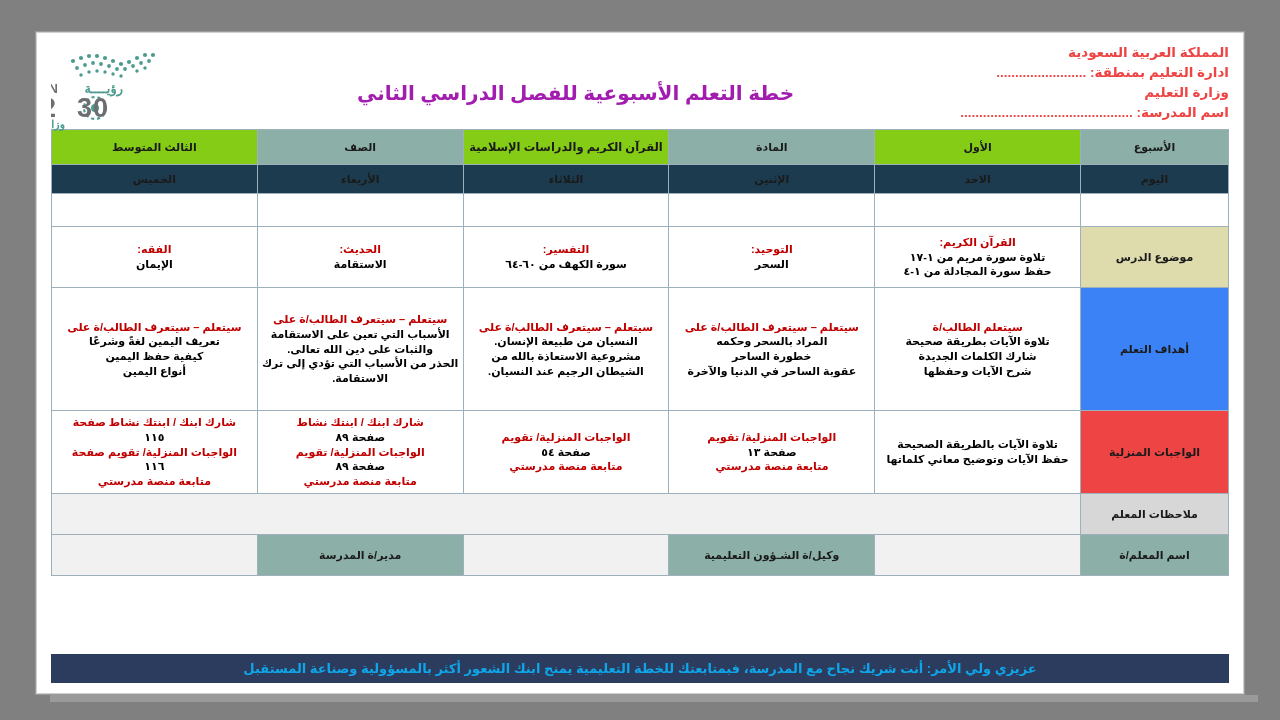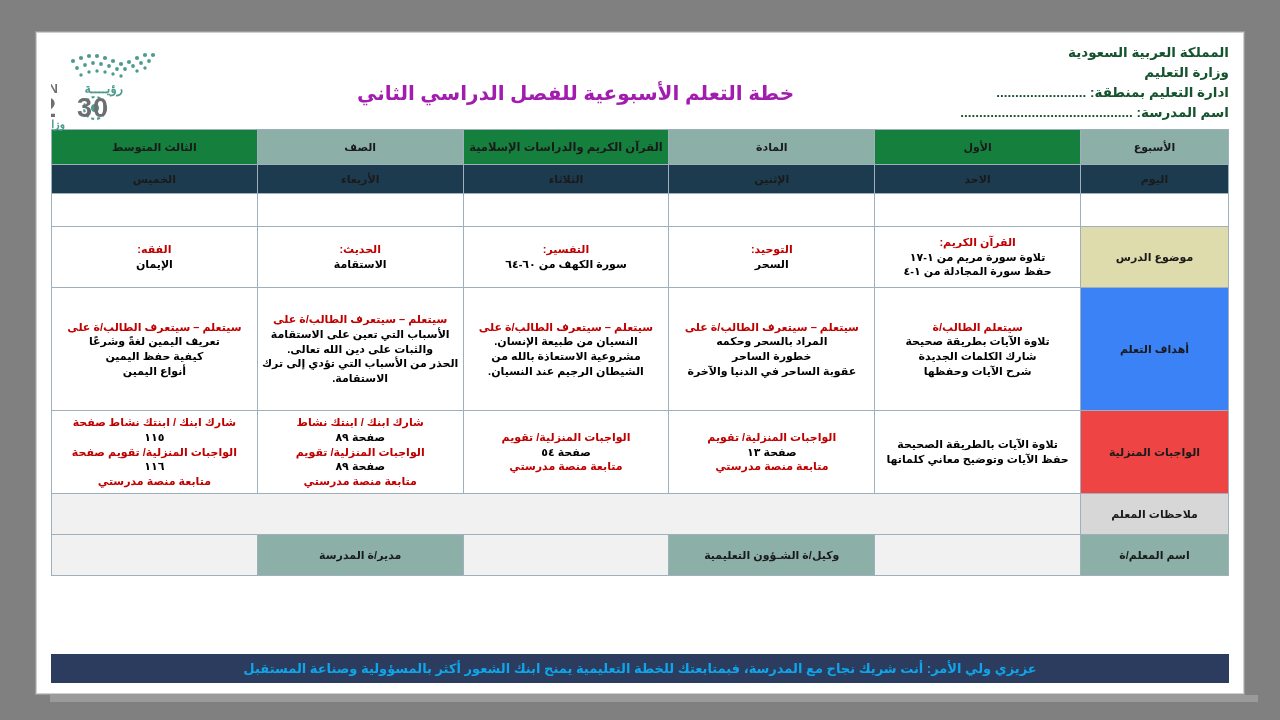--- a/index.html
+++ b/index.html
@@ -22,21 +22,21 @@
     box-sizing:border-box;
     display:flex;flex-direction:column;
   }
   
   .doc-header{
     display:flex;align-items:flex-start;justify-content:space-between;
     padding:10px 14px 4px 14px;height:96px;box-sizing:border-box;
   }
   .ministry-block{
     text-align:right;direction:rtl;
-    color:#14532d;font-weight:bold;font-size:13.5px;line-height:1.48;
+    color:#ef4444;font-weight:bold;font-size:13.5px;line-height:1.48;
     white-space:nowrap;
   }
   .ministry-block div{letter-spacing:0px;}
   .doc-title{
     flex:0 0 auto;
     color:#a21caf;font-weight:bold;font-size:20px;
     margin-top:38px;margin-right:10px;white-space:nowrap;
   }
   
   .vision-logo{
@@ -53,21 +53,21 @@
     vertical-align:middle;
     padding:2px 4px;
     font-size:11px;
     color:#1a1a1a;
     text-align:center;
   }
   col.c-label{width:148px;}
   col.c-day{width:auto;}
   
   .hdr-teal{background:#8cb0a8;color:#ffffff;font-weight:bold;font-size:12px;height:30px;}
-  .hdr-white{background:#15803d;color:#c00000;font-weight:bold;font-size:13px;}
+  .hdr-white{background:#84cc16;color:#c00000;font-weight:bold;font-size:13px;}
   .hdr-white.small{font-size:11.5px;line-height:1.25;}
   
   .hdr-dark{background:#1d3b4f;color:#ffffff;font-weight:bold;font-size:11.5px;height:24px;}
   
   .spacer-row td{height:28px;background:#ffffff;border-top:1px solid #9fb0bd;}
   
   .lbl{font-weight:bold;font-size:12px;color:#1a1a1a;}
   .lbl-khaki{background:#dedcad;}
   .lbl-teal{background:#3b82f6;}
   .lbl-peach{background:#ef4444;}
@@ -105,22 +105,22 @@
 </head>
 <body>
 
 <div class="outer-frame">
   <div class="page-sheet">
 
     <div class="doc-header">
 
       <div class="ministry-block">
         <div>المملكة العربية السعودية</div>
+        <div>ادارة التعليم بمنطقة: ........................</div>
         <div>وزارة التعليم</div>
-        <div>ادارة التعليم بمنطقة: ........................</div>
         <div>اسم المدرسة: ..............................................</div>
       </div>
 
       <div class="doc-title">خطة التعلم الأسبوعية للفصل الدراسي الثاني</div>
 
       <div class="vision-logo">
         <svg width="150" height="82" viewBox="0 0 150 82" xmlns="http://www.w3.org/2000/svg">
           <g fill="#4d9b8f">
             <circle cx="22" cy="12" r="2.1"></circle>
               <circle cx="30" cy="9" r="2.1"></circle>

